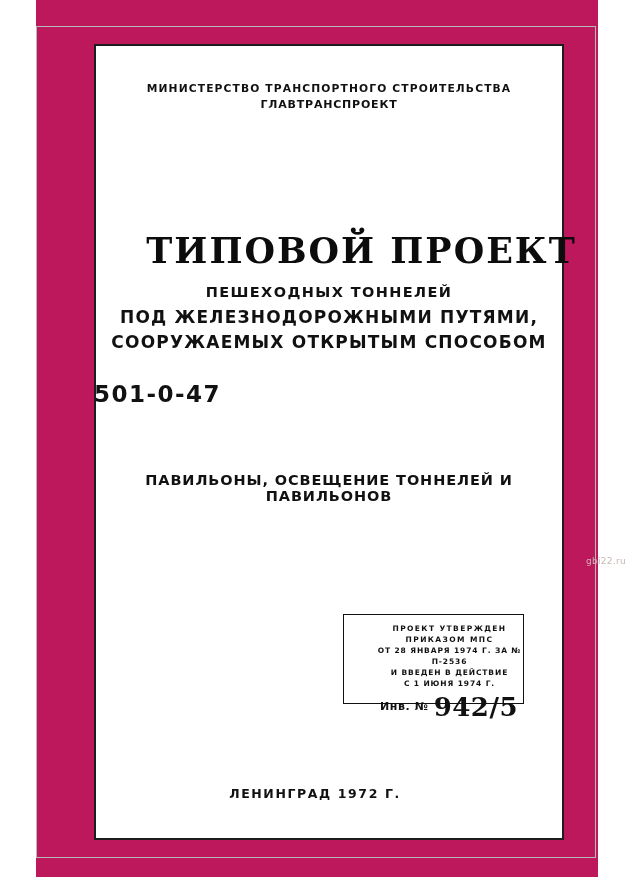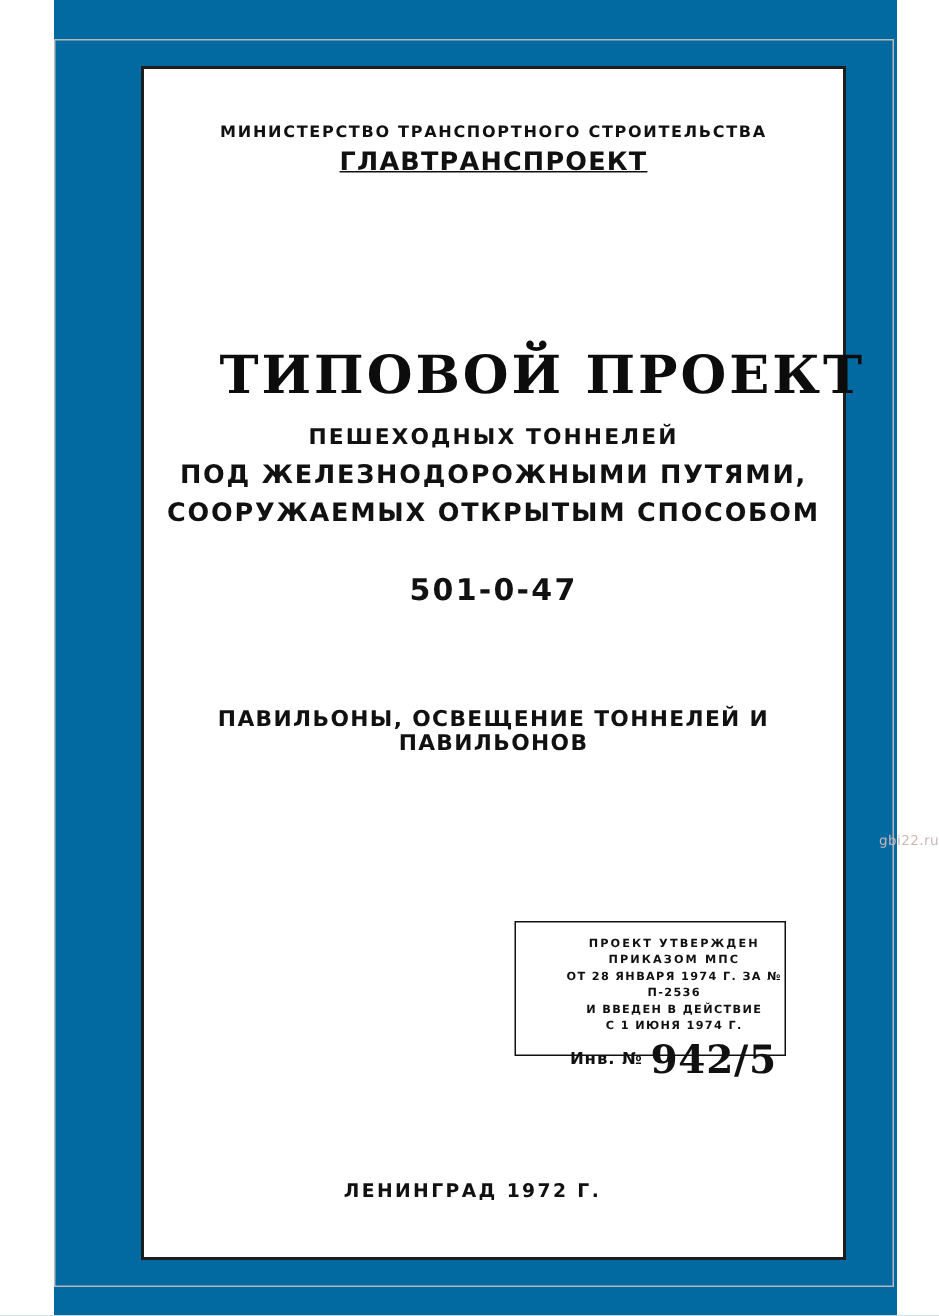--- a/index.html
+++ b/index.html
@@ -13,21 +13,21 @@
     font-family: "DejaVu Sans", sans-serif;
     overflow: hidden;
     position: relative;
   }
 
   #page-root {
     position: absolute;
     left: 0; top: 0;
     width: 626px;
     height: 877px;
-    background: #0369a1;
+    background: #be185d;
   }
 
   
   .scan-frame-outer {
     position: absolute;
     left: 36px;
     top: 26px;
     width: 560px;
     height: 832px;
     border: 1px solid #b9b9b9;
@@ -66,26 +66,25 @@
   }
   .org-line1 {
     font-size: 10.5px;
     letter-spacing: 1.1px;
     font-weight: 600;
     white-space: nowrap;
     text-transform: uppercase;
     transform: scaleX(1.02);
   }
   .org-line2 {
-    font-size: 17px;
+    font-size: 11px;
     letter-spacing: 0.8px;
     font-weight: 700;
     margin-top: 4px;
     text-transform: uppercase;
-    text-decoration: underline;
   }
   .org-line3 {
     font-size: 12.5px;
     letter-spacing: 0.6px;
     font-weight: 700;
     margin-top: 2px;
     text-transform: uppercase;
   }
 
   
@@ -130,22 +129,22 @@
     font-weight: 700;
     margin-top: 5px;
     text-transform: uppercase;
   }
 
   .series-code {
     position: absolute;
     left: 0;
     top: 337px;
     width: 470px;
-    text-align: center;
-    font-size: 20px;
+    text-align: left;
+    font-size: 23px;
     font-weight: 600;
     letter-spacing: 1.5px;
     color: #111;
   }
 
   .album-line {
     position: absolute;
     left: 0;
     top: 372px;
     width: 470px;

